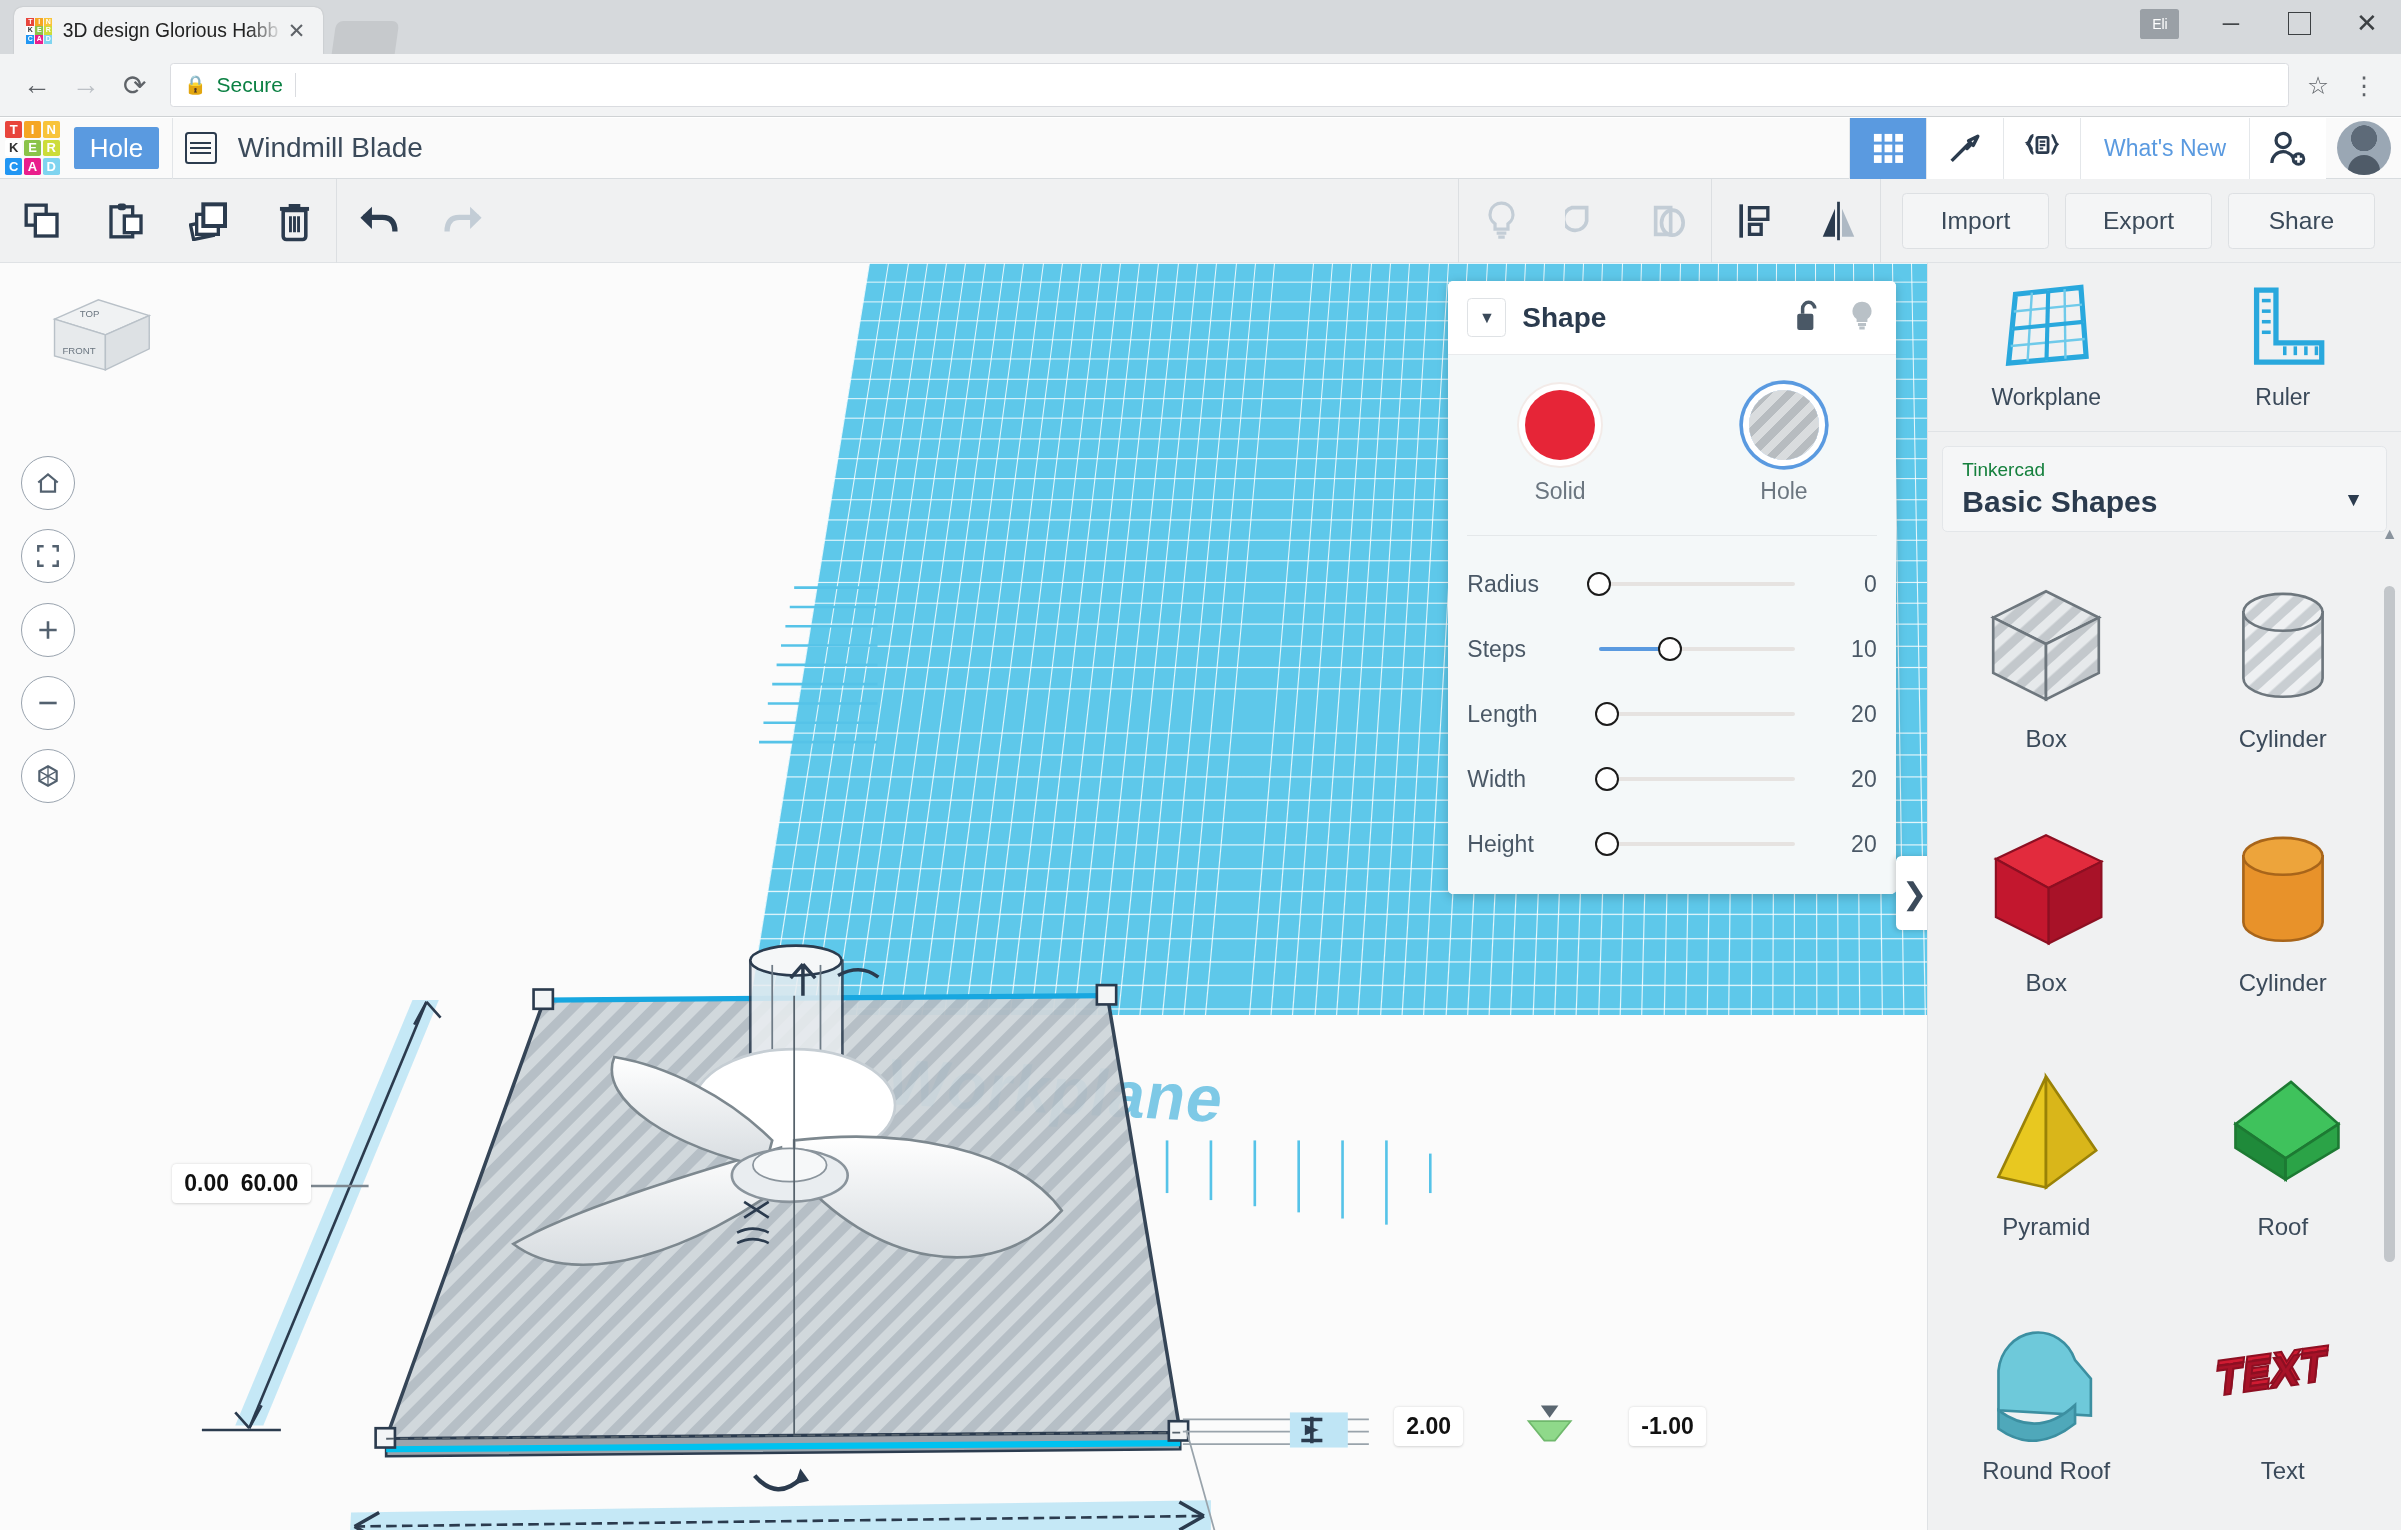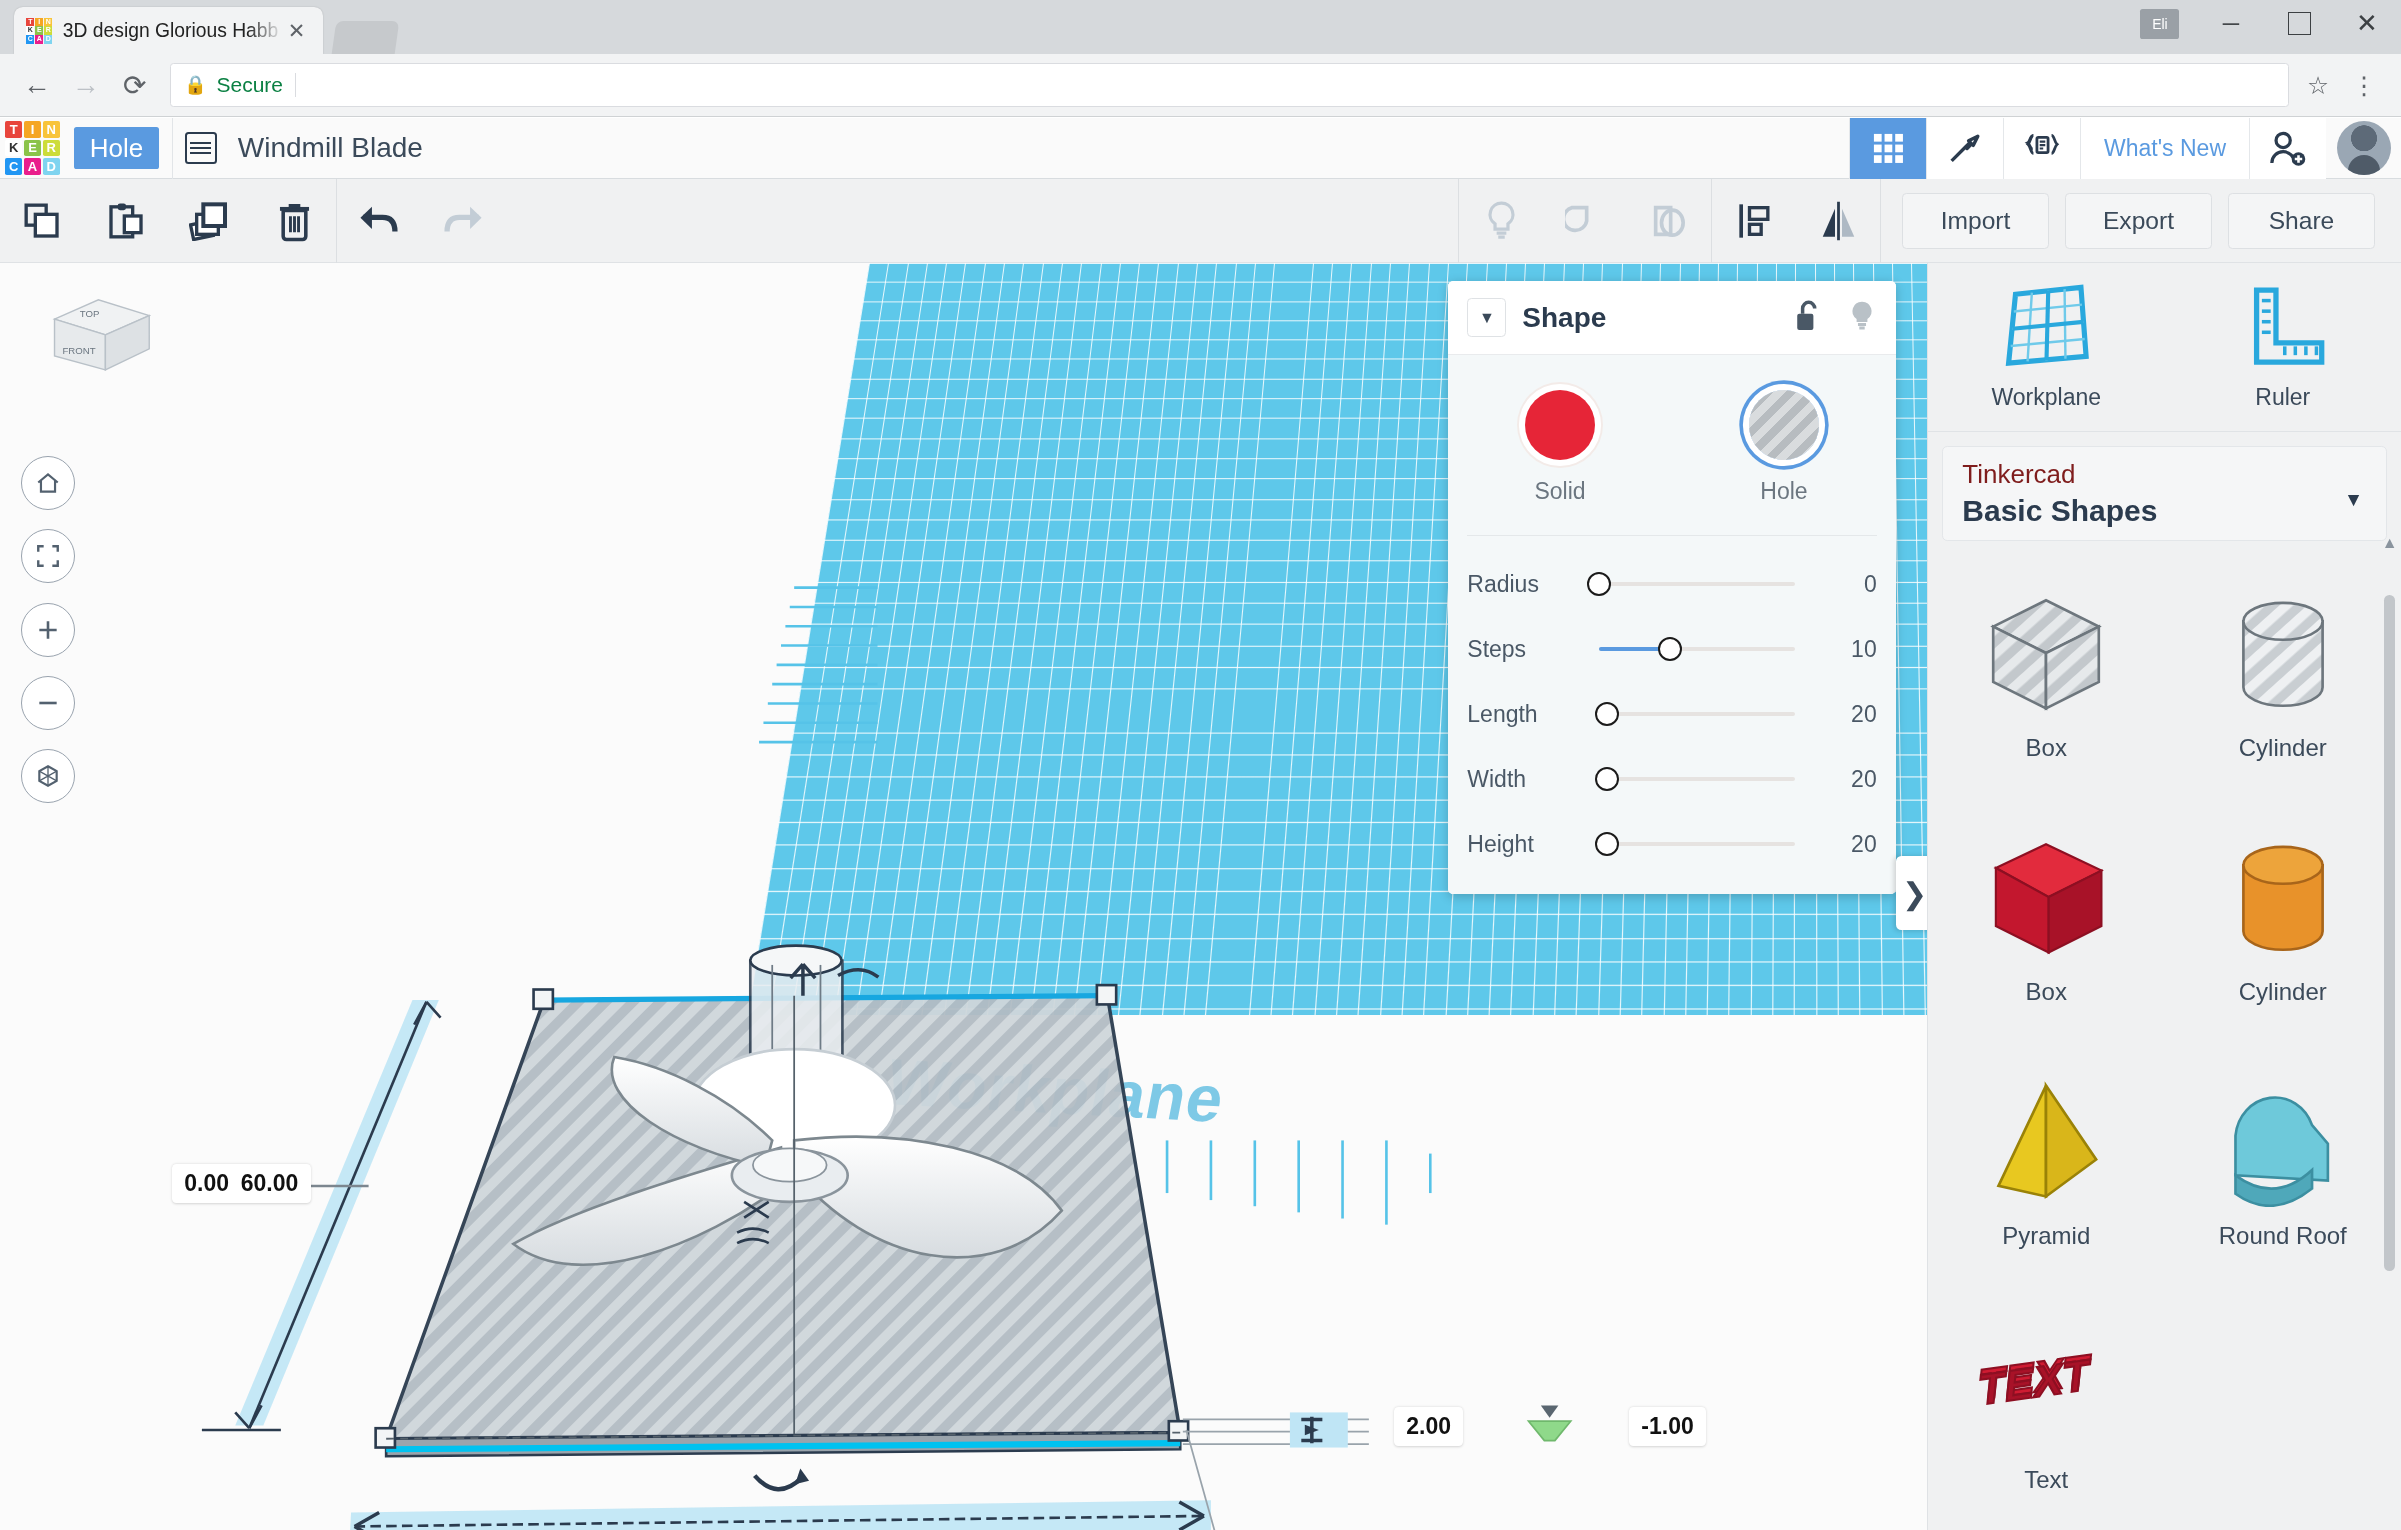--- a/index.html
+++ b/index.html
@@ -242,21 +242,21 @@
     background: #f0f1f2; border-left: 0.9px solid #dfe2e5;
   }
   .sb-top { display: flex; height: 169px; border-bottom: 0.9px solid #e0e3e6; }
   .sb-top-item { flex: 1; display: flex; flex-direction: column; align-items: center; justify-content: center; }
   .sb-top-label { font-size: 23px; color: #3b4a5a; margin-top: 12.3px; }
   .sb-select-wrap { padding: 14px; }
   .sb-select {
     background: #f5f6f7; border: 0.9px solid #e3e6e9; border-radius: 5.3px;
     padding: 12.3px 19.3px; position: relative;
   }
-  .sb-select-top { font-size: 26px; color: #7f1d1d; }
+  .sb-select-top { font-size: 19px; color: #15803d; }
   .sb-select-main { font-size: 30px; color: #2b3b4e; margin-top: 3.5px; font-weight: bold; }
   .sb-caret { position: absolute; right: 23px; top: 42px; font-size: 19.3px; color: #2b3b4e; }
   .sb-grid {
     position: relative; padding: 12.3px 0 0 0;
     display: grid; grid-template-columns: 1fr 1fr; row-gap: 0px;
   }
   .sb-cell { height: 244px; display: flex; flex-direction: column; align-items: center; justify-content: flex-start; padding-top: 19.3px; }
   .sb-cell-label { margin-top: 12.3px; font-size: 24px; color: #3b4a5a; }
   .sb-scroll {
     position: absolute; right: 6.1px; top: 0px; width: 10.5px; height: 1004px;
@@ -800,20 +800,28 @@
         </div>
         <div class="sb-cell">
           <div><svg width="132" height="132" viewBox="0 0 100 100">
               <polygon points="50,8 14,84 50,92" fill="#e8c820" stroke="#9a8207" stroke-width="2"></polygon>
               <polygon points="50,8 88,64 50,92" fill="#d9b61a" stroke="#9a8207" stroke-width="2"></polygon>
             </svg></div>
           <div class="sb-cell-label">Pyramid</div>
         </div>
         <div class="sb-cell">
           <div><svg width="132" height="132" viewBox="0 0 100 100">
+              <polygon points="56,12 92,44 52,70 14,44" fill="#3fc25c" stroke="#1d7a33" stroke-width="2"></polygon>
+              <polygon points="14,44 52,70 52,86 14,62" fill="#1f8a3a" stroke="#1d7a33" stroke-width="2"></polygon>
+              <polygon points="92,44 52,70 52,86 92,62" fill="#2ba347" stroke="#1d7a33" stroke-width="2"></polygon>
+            </svg></div>
+          <div class="sb-cell-label">Roof</div>
+        </div>
+        <div class="sb-cell">
+          <div><svg width="132" height="132" viewBox="0 0 100 100">
               <path d="M14,76 V46 a30,32 0 0 1 58,-8 l12,14 v28 z" fill="#6ec9da" stroke="#3c8fa1" stroke-width="2"></path>
               <path d="M14,76 q30,22 58,-4 v14 q-30,24 -58,4 z" fill="#4fa8ba" stroke="#3c8fa1" stroke-width="2"></path>
             </svg></div>
           <div class="sb-cell-label">Round Roof</div>
         </div>
         <div class="sb-cell">
           <div><svg width="140" height="132" viewBox="0 0 110 100">
               <g fill="#cf1b32" stroke="#8d0f22" stroke-width="1.6" font-family="Liberation Sans, sans-serif" font-weight="700">
                 <text x="8" y="62" font-size="34" transform="skewY(-8) skewX(-6)">TEXT</text>
                 <text x="8" y="66" font-size="34" fill="#a81228" transform="skewY(-8) skewX(-6)">TEXT</text>

